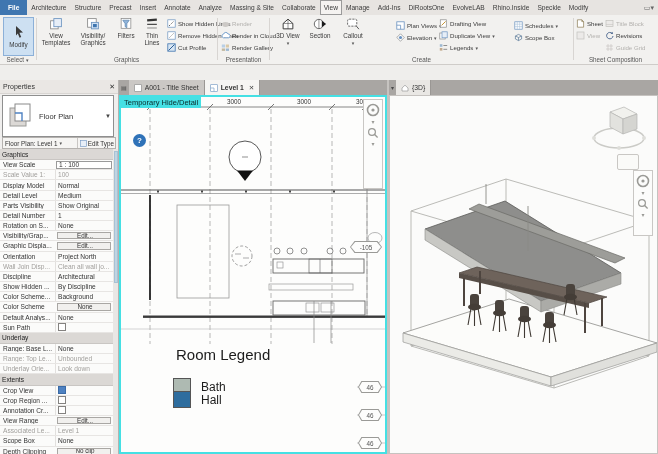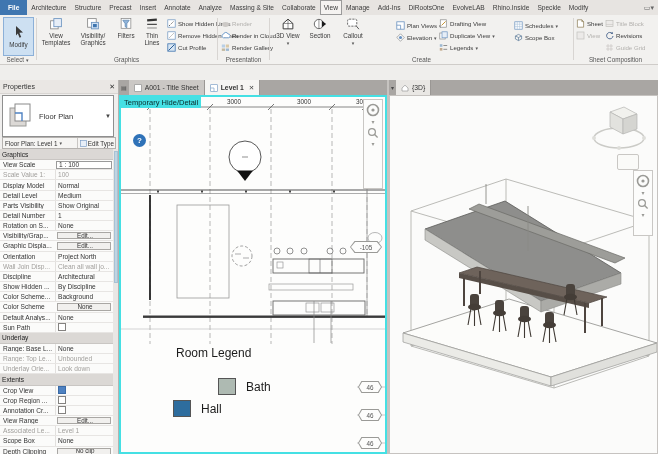--- a/index.html
+++ b/index.html
@@ -64,21 +64,21 @@
   .tmp-label{position:absolute;left:0;top:0;font-size:7.5px;color:#0b2b2b;padding:1px 3px;z-index:5;}
   .helpq{position:absolute;left:12px;top:37px;width:13px;height:13px;border-radius:50%;background:#2f72b8;
          color:#fff;font-size:8px;font-weight:bold;display:flex;align-items:center;justify-content:center;z-index:4;}
   .navpanel{position:absolute;right:2px;top:2px;width:20px;height:90px;background:#fcfcfb;border:1px solid #c9c7c4;
             display:flex;flex-direction:column;align-items:center;gap:2px;padding-top:3px;box-sizing:border-box;z-index:4;}
   .dimlabel{position:absolute;top:1px;transform:translateX(-50%);font-size:6.3px;color:#333;z-index:3;}
   .hex{position:absolute;display:flex;align-items:center;justify-content:center;z-index:3;}
   .hex .hexo{position:absolute;inset:0;background:#9a9a97;clip-path:polygon(14% 0,86% 0,100% 50%,86% 100%,14% 100%,0 50%);}
   .hex .hexi{position:absolute;inset:1px;background:#fdfdfc;clip-path:polygon(14% 0,86% 0,100% 50%,86% 100%,14% 100%,0 50%);}
   .hex .hextext{position:relative;font-size:6.3px;color:#555;}
-  .legend-title{position:absolute;left:55px;top:249px;font-size:12px;color:#1c1c1c;z-index:3;}
+  .legend-title{position:absolute;left:55px;top:249px;font-size:15px;color:#1c1c1c;z-index:3;}
   .legend-item{position:absolute;left:52px;display:flex;align-items:center;gap:10px;z-index:3;}
   .legend-swatch{width:18px;height:17px;border:1px solid #555;box-sizing:border-box;flex:none;}
   .legend-name{font-size:12px;color:#1c1c1c;}
   .panel-div{position:absolute;left:387px;top:80px;width:2px;bottom:0;background:#c6c3c0;}
   
   .vp-3d{position:absolute;left:389px;top:95px;right:0;bottom:0;background:#fbfbfa;border:1px solid #c6c3c0;box-sizing:border-box;overflow:hidden;}
   .cube-btn{position:absolute;right:18px;top:58px;width:20px;height:14px;background:#fafaf8;border:1px solid #c9c7c4;border-radius:2px;z-index:4;}
   .navpanel3d{position:absolute;right:4px;top:74px;width:20px;height:66px;background:#fcfcfb;border:1px solid #c9c7c4;
             display:flex;flex-direction:column;align-items:center;gap:2px;padding-top:3px;box-sizing:border-box;z-index:4;}
   .navglyph{color:#9a9a96;font-size:6px;line-height:6px;}
@@ -655,25 +655,25 @@
         <span class="hexi"></span>
         <span class="hextext">46</span>
     </span>
     <span class="hex" style="left:237px;top:340px;width:24px;height:12px;">
       <span class="hexo"></span>
         <span class="hexi"></span>
         <span class="hextext">46</span>
     </span>
 
     <span class="legend-title">Room Legend</span>
-    <div class="legend-item" style="top:281px;margin-left:45px;">
+    <div class="legend-item" style="top:281px;">
       <span class="legend-swatch" style="background: rgb(174, 186, 178);"></span>
       <span class="legend-name">Bath</span>
     </div>
-    <div class="legend-item" style="top:303px;">
+    <div class="legend-item" style="top:294px;">
       <span class="legend-swatch" style="background: rgb(46, 109, 158);"></span>
       <span class="legend-name">Hall</span>
     </div>
 
     <div class="navpanel">
       <svg width="14" height="14" viewBox="0 0 14 14">
           <circle cx="7" cy="7" r="5.5" fill="none" stroke="#9a9a96" stroke-width="1.6"></circle>
           <circle cx="7" cy="7" r="1.6" fill="#9a9a96"></circle>
         </svg>
       <span class="navglyph">▾</span>

